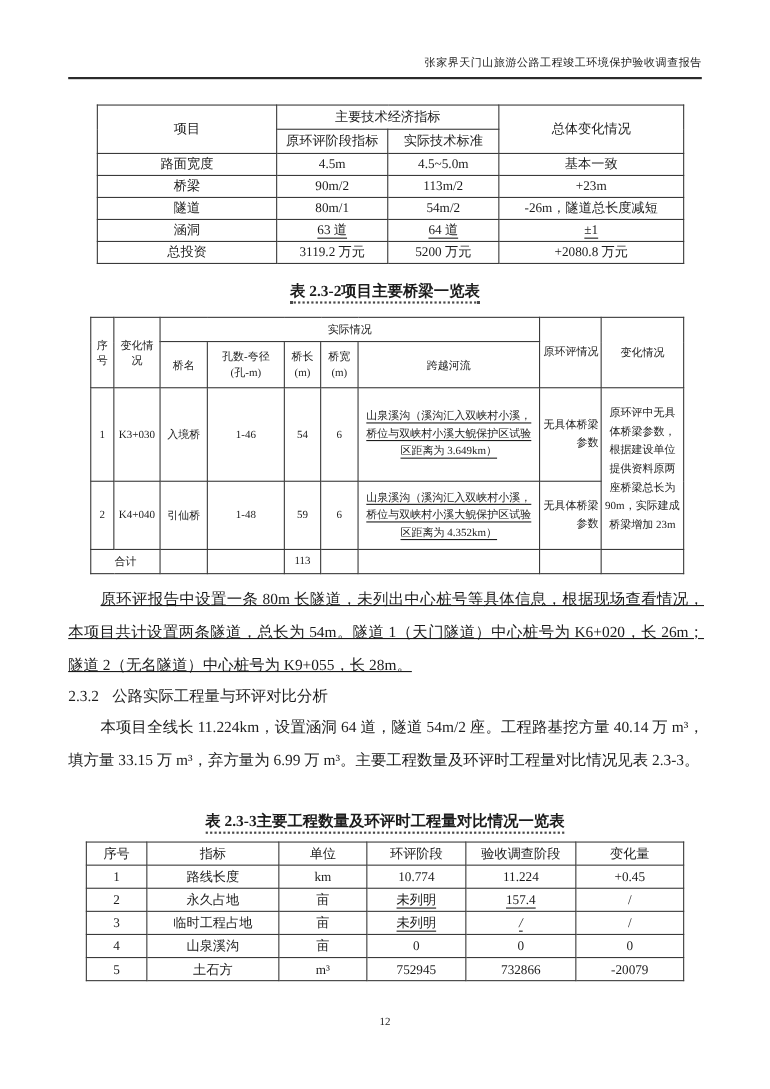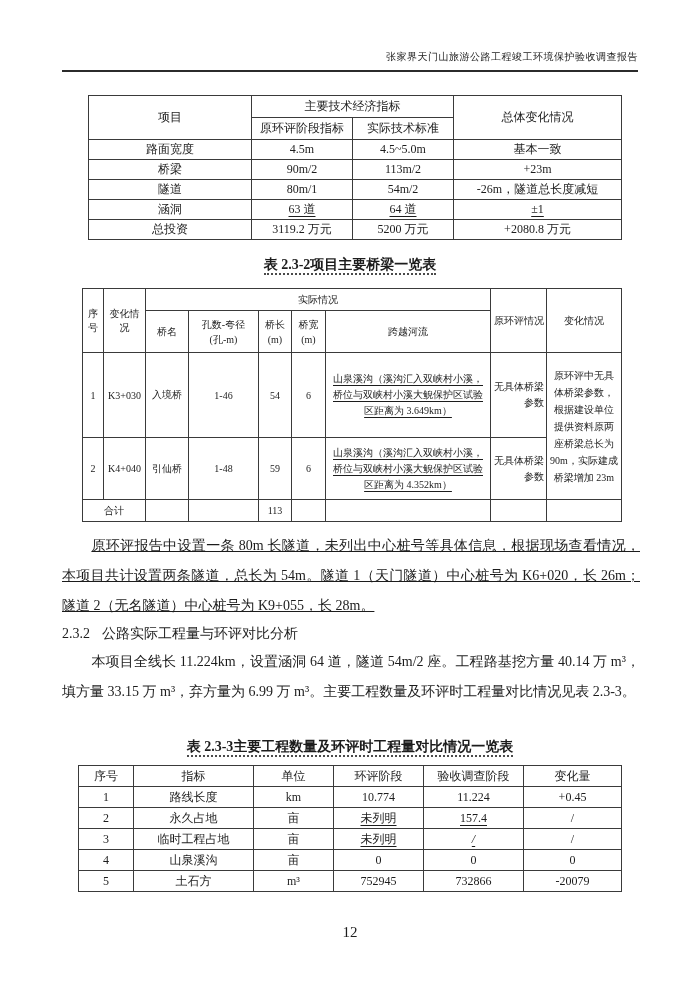--- a/index.html
+++ b/index.html
@@ -50,21 +50,21 @@
     position:absolute; left:62px; width:578px;
     font-size:14px; line-height:30px; text-align:justify;
   }
   .indent { text-indent:2.1em; }
   .p1 { top:531px;text-decoration:underline; }
   .heading { position:absolute; left:62px; top:622px; font-size:14px; line-height:24px;text-align:center; }
   .heading .h-num { margin-right:12px; }
   .p2 { top:647px; }
   .page-footer {
     position:absolute; top:924px; left:0; width:700px;
-    text-align:center; font-size:15px;
+    text-align:center; font-size:10px;
   }
   .subline { line-height:15px;text-align:center; }
 </style>
 </head>
 <body>
 
 <div class="page-header">
   <span>张家界天门山旅游公路工程竣工环境保护验收调查报告</span>
 </div>
 

